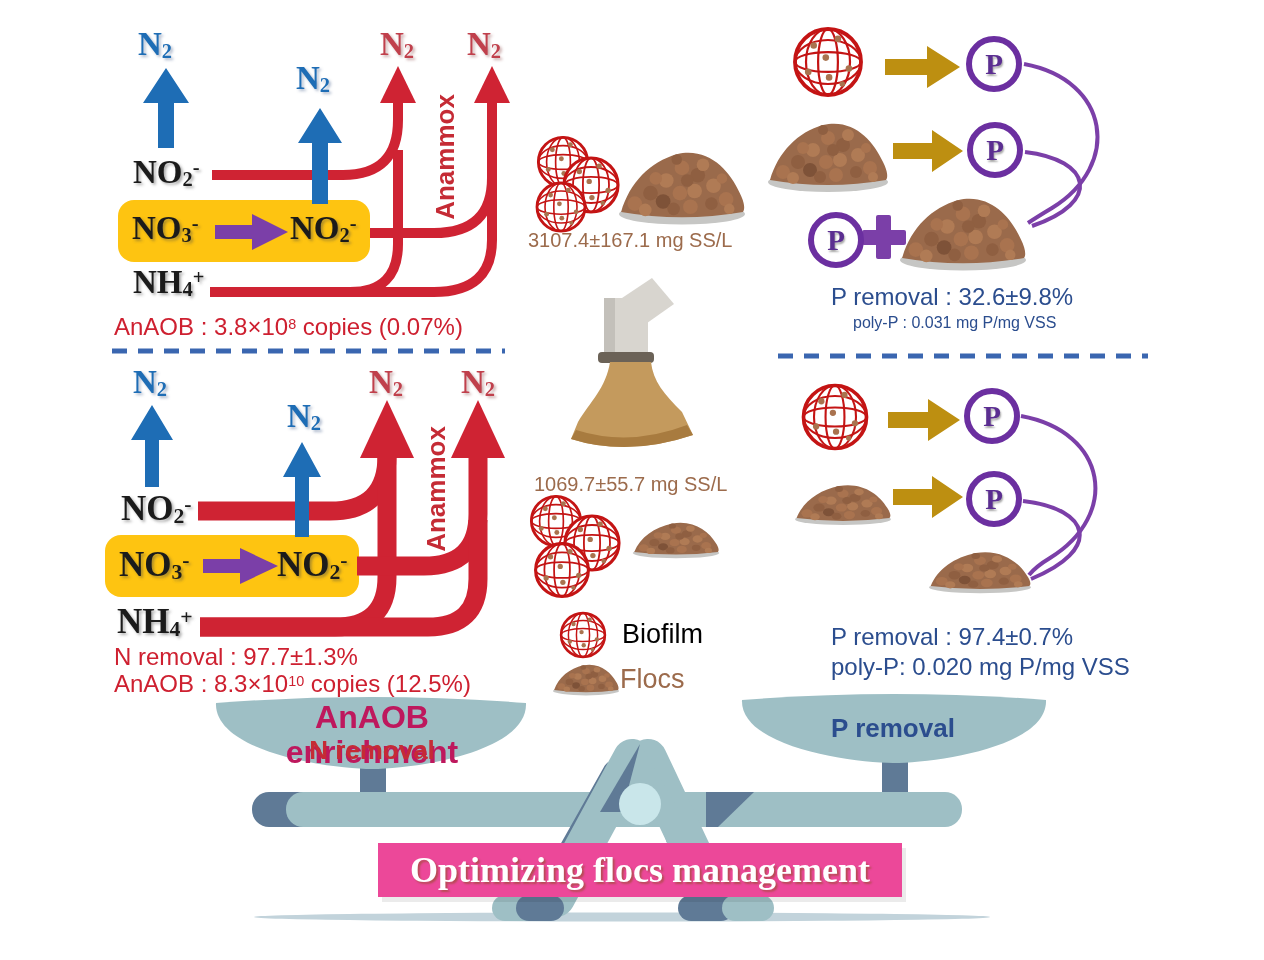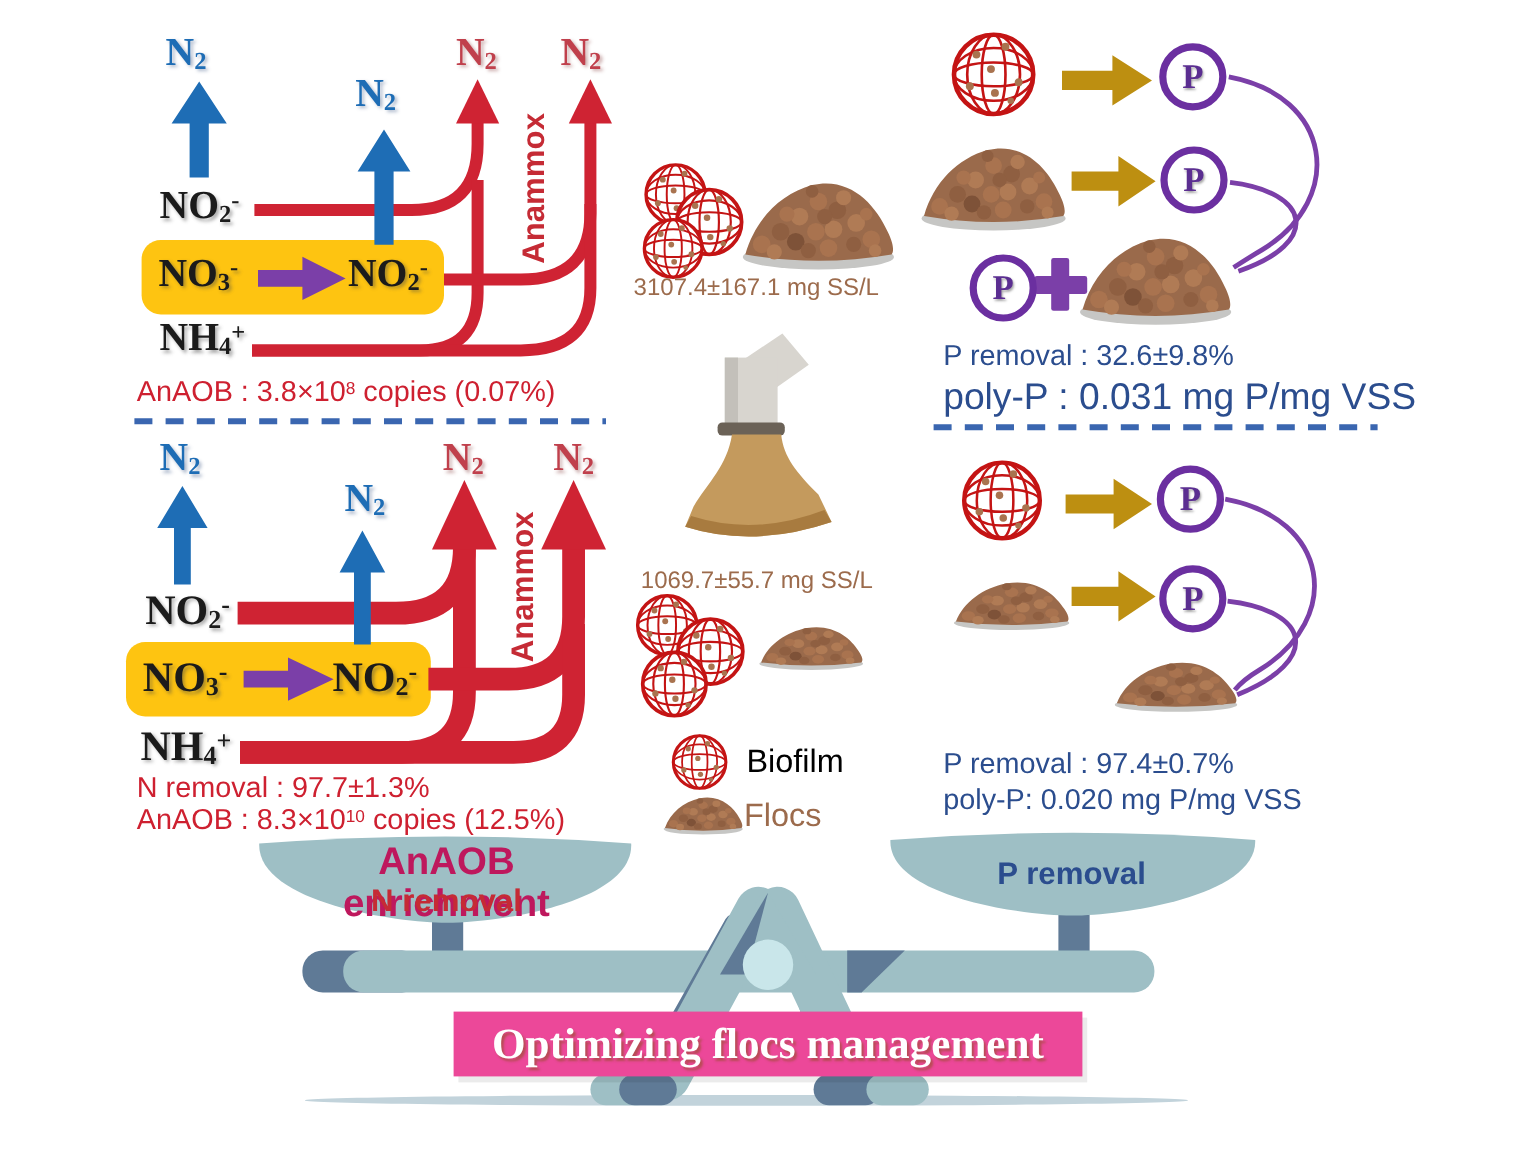--- a/index.html
+++ b/index.html
@@ -8,21 +8,21 @@
   #bg{position:absolute;left:0;top:0;z-index:0;}
   .txt{position:absolute;z-index:2;line-height:1;white-space:nowrap;}
   .chem{font-family:"Liberation Serif",serif;font-weight:bold;color:#1b1b1b;
         text-shadow:2px 2px 3px rgba(70,70,70,.45);}
   .chem sub{font-size:62%;vertical-align:-16%;}
   .chem sup{font-size:62%;vertical-align:42%;}
   .n2blue{color:#1E6DB5;text-shadow:2px 2px 3px rgba(40,70,120,.4);}
   .n2red{color:#C0404C;text-shadow:2px 2px 3px rgba(120,40,40,.4);}
   .stat{font-family:"Liberation Sans",sans-serif;font-weight:normal;}
   .stat sup{font-size:60%;vertical-align:42%;}
-  .red{color:#CE2030;} .dblue{color:#2B4D8E;} .brown{color:#9C6B4C;}
+  .red{color:#CE2030;} .dblue{color:#2B4D8E;margin-left:45px;} .brown{color:#9C6B4C;}
   .anammox{position:absolute;z-index:2;font-family:"Liberation Sans",sans-serif;font-weight:bold;
            font-size:26px;color:#C52B35;transform:translate(-50%,-50%) rotate(-90deg);
            white-space:nowrap;}
   .pcircle{position:absolute;z-index:2;width:44px;height:44px;border:6px solid #6B2FA0;
            border-radius:50%;background:#ffffff;display:flex;align-items:center;justify-content:center;
            font-family:"Liberation Serif",serif;font-weight:bold;font-size:29px;color:#5B2E91;
            text-shadow:1px 2px 2px rgba(0,0,0,.35);}
   .pantext{position:absolute;z-index:2;font-family:"Liberation Sans",sans-serif;font-weight:bold;
            text-align:center;line-height:1.1;}
   #banner{position:absolute;z-index:3;left:378px;top:843px;width:524px;height:54px;
@@ -260,21 +260,21 @@
   <span class="txt stat" style="left:622px;top:621px;font-size:27px;color:#000000">Biofilm</span>
   <span class="txt stat brown" style="left:620px;top:666px;font-size:27px">Flocs</span>
 
   <div class="pcircle" style="left:966px;top:36px">P</div>
   <div class="pcircle" style="left:967px;top:122px">P</div>
   <div class="pcircle" style="left:808px;top:212px">P</div>
   <div class="pcircle" style="left:964px;top:388px">P</div>
   <div class="pcircle" style="left:966px;top:471px">P</div>
 
   <span class="txt stat dblue" style="left:786px;top:285px;font-size:24px">P removal : 32.6±9.8%</span>
-  <span class="txt stat dblue" style="left:786px;top:315px;font-size:31px">poly-P : 0.031 mg P/mg VSS</span>
+  <span class="txt stat dblue" style="left:808px;top:315px;font-size:16px">poly-P : 0.031 mg P/mg VSS</span>
   <span class="txt stat dblue" style="left:786px;top:625px;font-size:24px">P removal : 97.4±0.7%</span>
   <span class="txt stat dblue" style="left:786px;top:655px;font-size:24px">poly-P: 0.020 mg P/mg VSS</span>
 
   <div class="pantext" style="left:232px;top:700px;width:280px;font-size:32px;color:#be185d">AnAOB enrichment</div>
   <div class="pantext" style="left:232px;top:736px;width:280px;font-size:26px;color:#C52B35">N removal</div>
   <div class="pantext" style="left:768px;top:714px;width:250px;font-size:26px;color:#2B4D8E">P removal</div>
 
   <div id="banner">Optimizing flocs management</div>
 
 </div>

